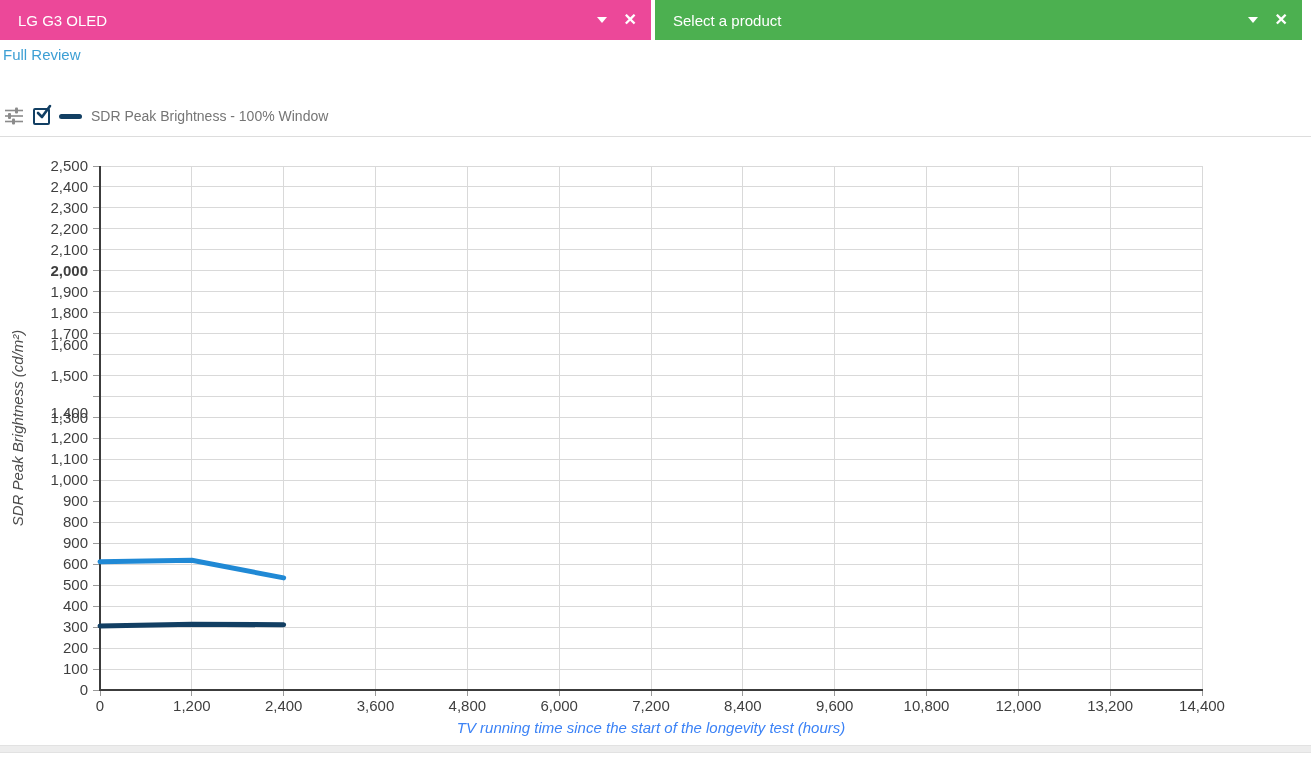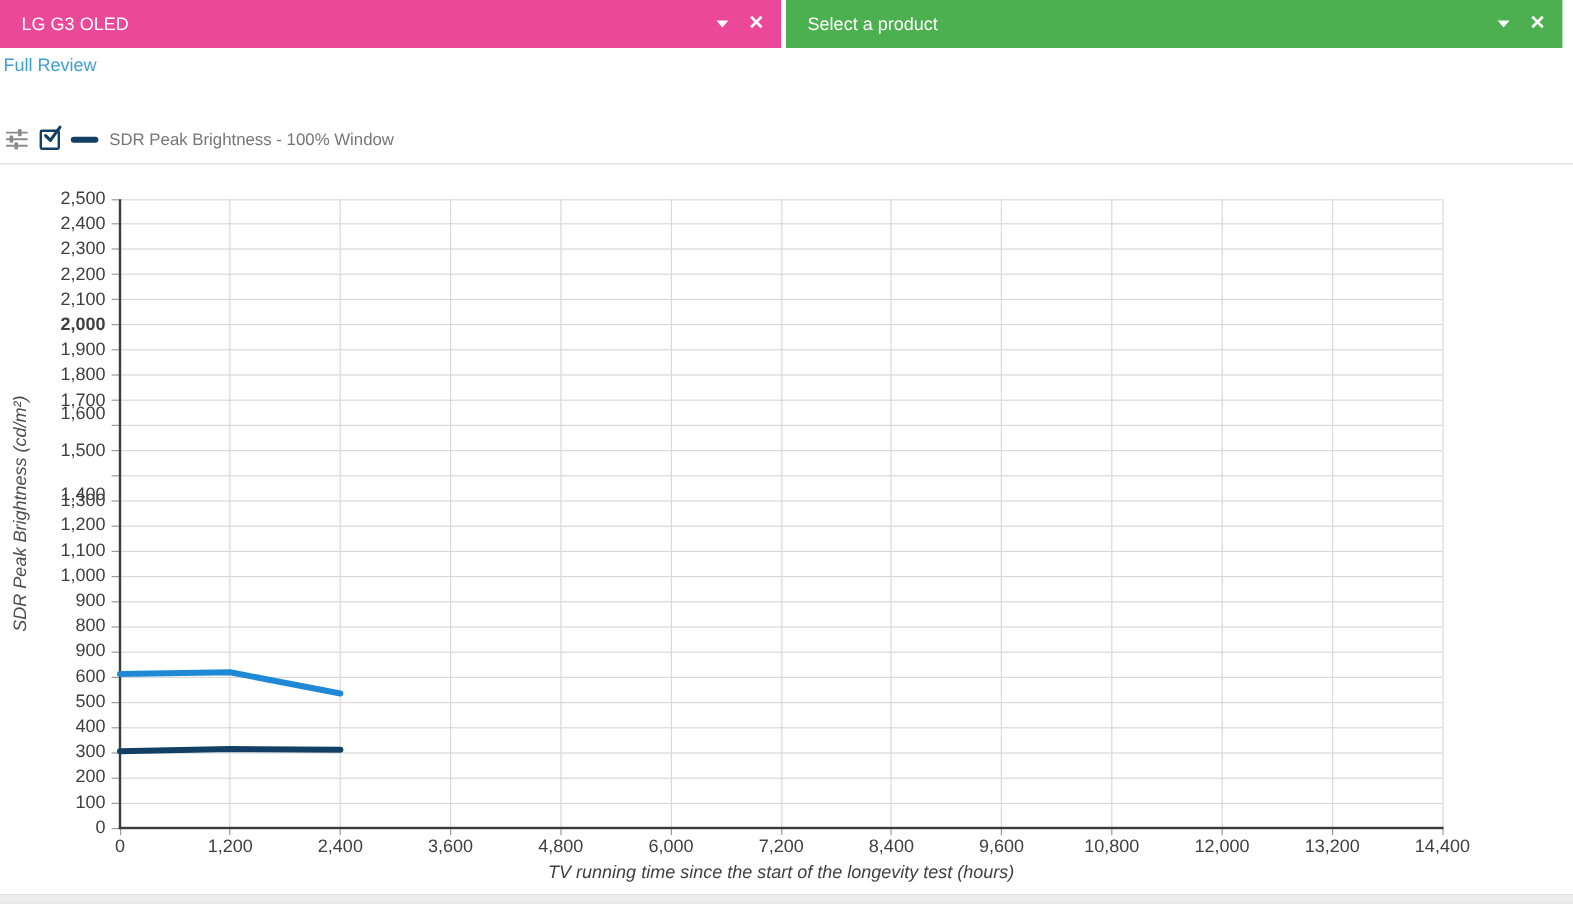--- a/index.html
+++ b/index.html
@@ -40,21 +40,21 @@
   .gridline-v { position:absolute; width:1px; background:#d9d9d9; }
   .axis-y { position:absolute; left:99px; top:166px; width:2px; height:525px; background:#3c3c3c; }
   .axis-x { position:absolute; left:99px; top:689px; width:1104px; height:2px; background:#3c3c3c; }
   .ytick-label { position:absolute; width:88px; text-align:right; font-size:15px; color:#3f3f3f;
                  height:20px; line-height:20px; }
   .ytick-mark { position:absolute; left:93px; width:6px; height:1px; background:#9a9a9a; }
   .xtick-label { position:absolute; width:90px; text-align:center; font-size:15px; color:#3f3f3f;
                  top:697px; height:18px; line-height:18px; }
   .xtick-mark { position:absolute; top:691px; width:1px; height:5px; background:#9a9a9a; }
   .x-axis-title { position:absolute; left:100px; top:719px; width:1102px; text-align:center;
-                  font-size:15px; font-style:italic; color:#404040; }
+                  font-size:15px; font-style:italic; color:#3b82f6; }
   .y-axis-title { position:absolute; left:17px; top:428px; white-space:nowrap; font-size:15px;
                   font-style:italic; color:#4d4d4d;
                   transform:translate(-50%,-50%) rotate(-90deg); }
   #series-svg { position:absolute; left:0; top:0; pointer-events:none; }
 
   
   .bottom-strip { position:absolute; left:0; top:745px; width:1311px; height:8px;
                   background:#ededed; border-top:1px solid #e2e2e2; border-bottom:1px solid #e2e2e2; }
 </style>
 </head>

